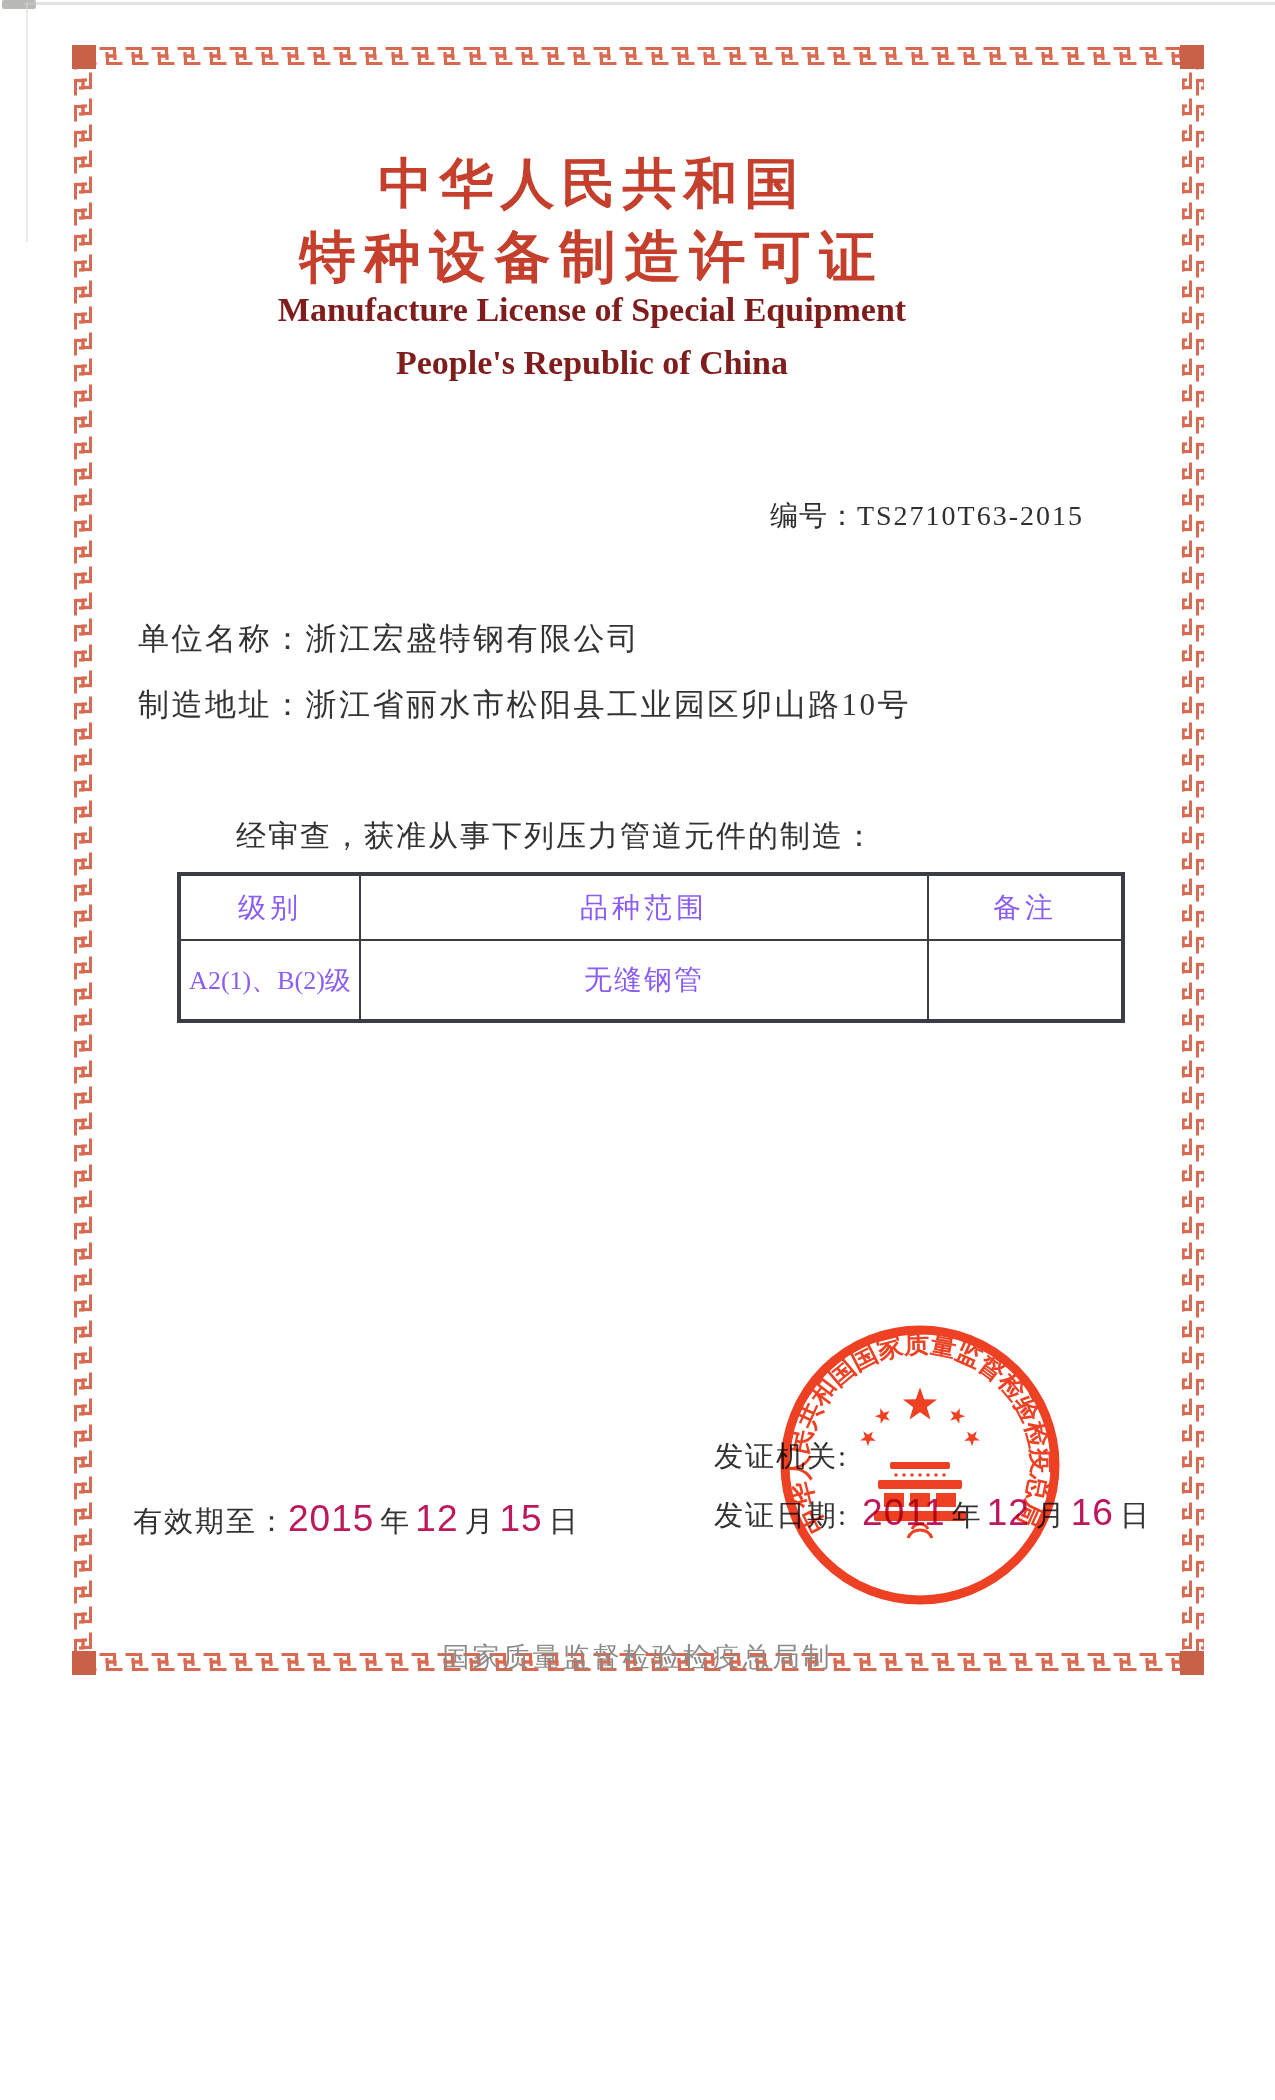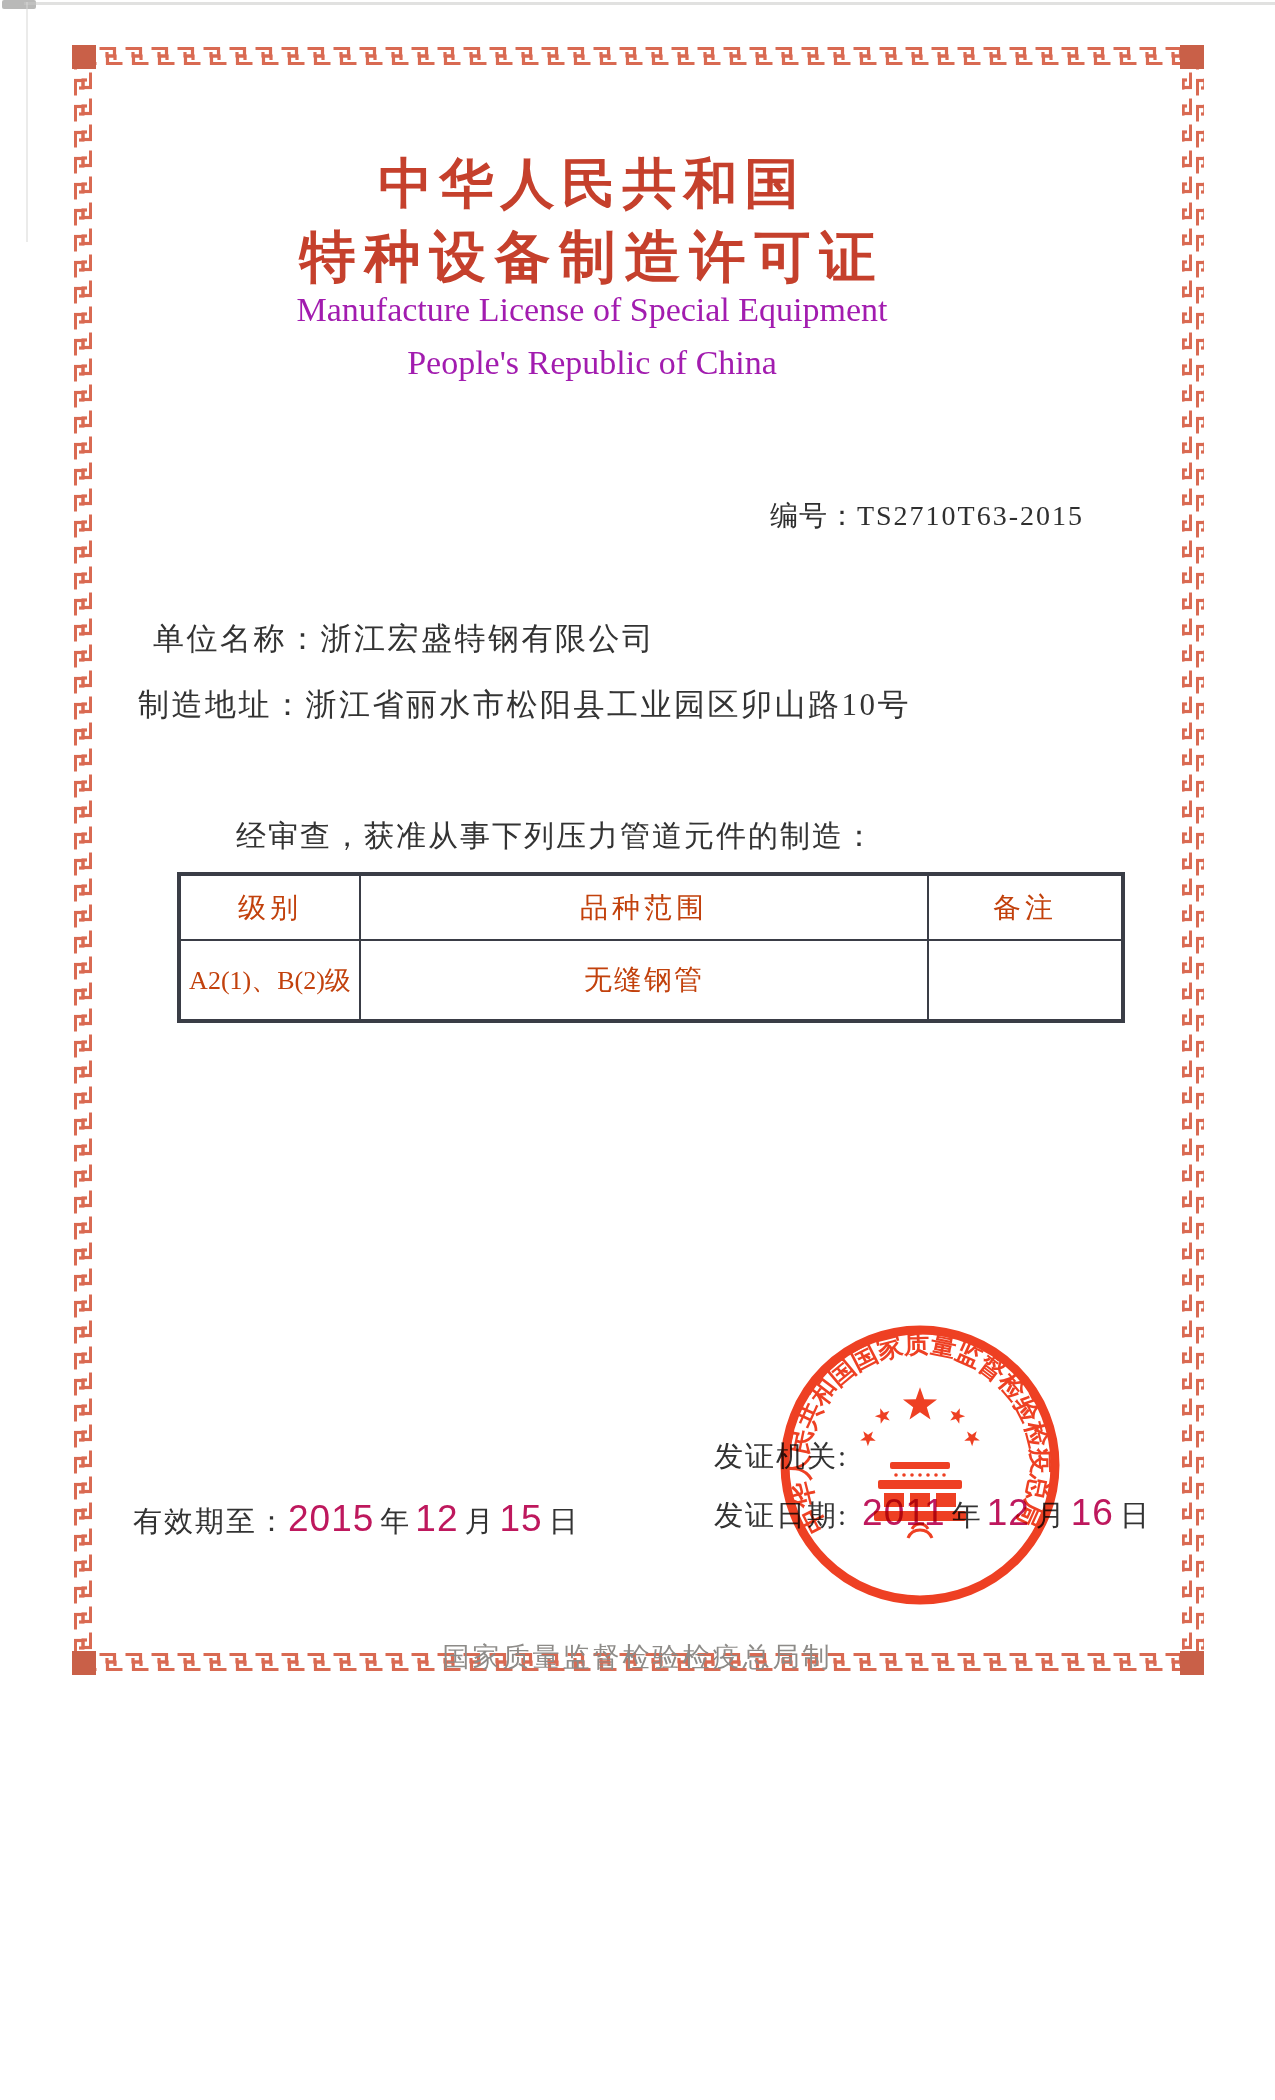--- a/index.html
+++ b/index.html
@@ -13,36 +13,36 @@
   .scan-mark{position:absolute;left:2px;top:0px;width:34px;height:9px;background:#8a8a88;opacity:.6;border-radius:2px;}
 
   .frame{position:absolute;left:72px;top:45px;width:1132px;height:1630px;}
 
   .content{position:absolute;left:72px;top:45px;width:1132px;height:1630px;}
 
   .t-center{position:absolute;left:0;width:100%;text-align:center;transform:translateX(-46px);}
   .title-cn{color:#c5402c;font-weight:700;}
   .title-cn1{top:103px;font-size:54px;letter-spacing:7px;}
   .title-cn2{top:175px;font-size:56px;letter-spacing:9px;}
-  .title-en{color:#a21caf;font-weight:400;}
+  .title-en{color:#7f1d1d;font-weight:700;}
   .title-en1{top:246px;font-size:34px;}
   .title-en2{top:291px;font-size:34px;margin-top:8px;}
   .subtitle{top:367px;font-size:46px;font-weight:700;color:#2c2c2c;letter-spacing:10px;}
 
   .license-no{position:absolute;top:452px;right:120px;font-size:28px;color:#2f2f2f;letter-spacing:1px;}
   .license-no .num{font-family:"Liberation Serif", serif;letter-spacing:2px;}
 
   .field-row{position:absolute;left:66px;font-size:31px;color:#333;letter-spacing:2.5px;}
-  .field-unit{top:573px;margin-left:15px;}
+  .field-unit{top:573px;}
   .field-addr{top:639px;}
 
   .statement{position:absolute;left:164px;top:771px;font-size:30px;color:#333;letter-spacing:2px;}
 
   .lic-table{position:absolute;left:105px;top:827px;width:930px;border-collapse:collapse;table-layout:fixed;}
-  .lic-table td{border:2px solid #3a3d46;text-align:center;vertical-align:middle;color:#c2410c;}
+  .lic-table td{border:2px solid #3a3d46;text-align:center;vertical-align:middle;color:#8b5cf6;}
   .lic-table .hdr td{height:61px;font-size:28px;letter-spacing:4px;border-top-width:4px;}
   .lic-table .row td{height:76px;font-size:28px;letter-spacing:2px;border-bottom-width:4px;}
   .lic-table td.c0{width:176px;border-left-width:4px;}
   .lic-table td.c1{width:564px;margin-left:47px;}
   .lic-table td.c2{width:190px;border-right-width:4px;}
   .lic-table .row .c0{font-size:26px;letter-spacing:0;}
 
   .foot-label{font-size:29px;color:#333;letter-spacing:2px;}
   .fl-approve{position:absolute;left:61px;top:1395px;}
   .fl-issuer{position:absolute;left:642px;top:1392px;}

